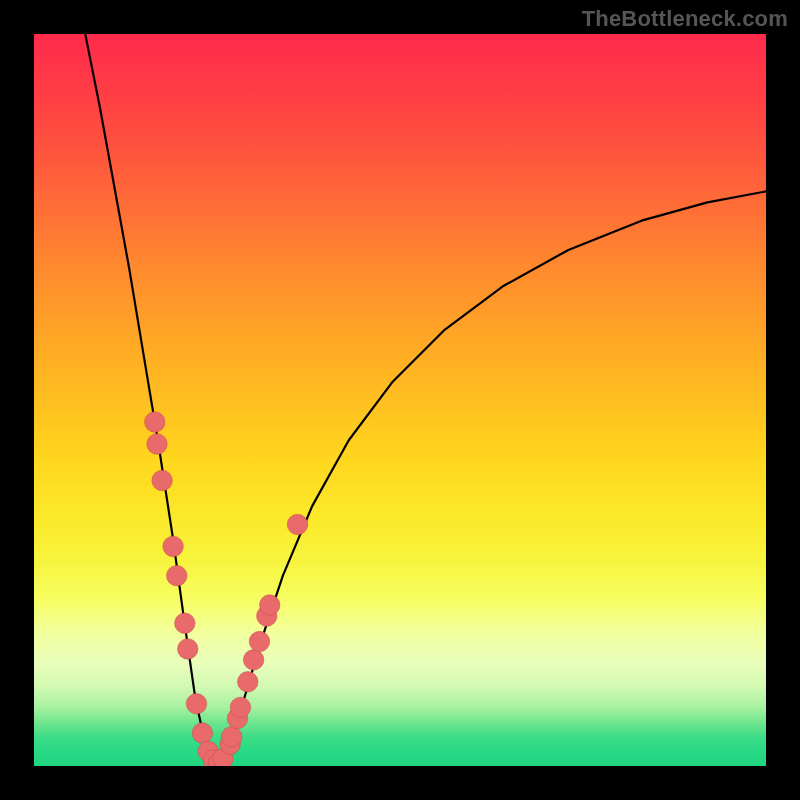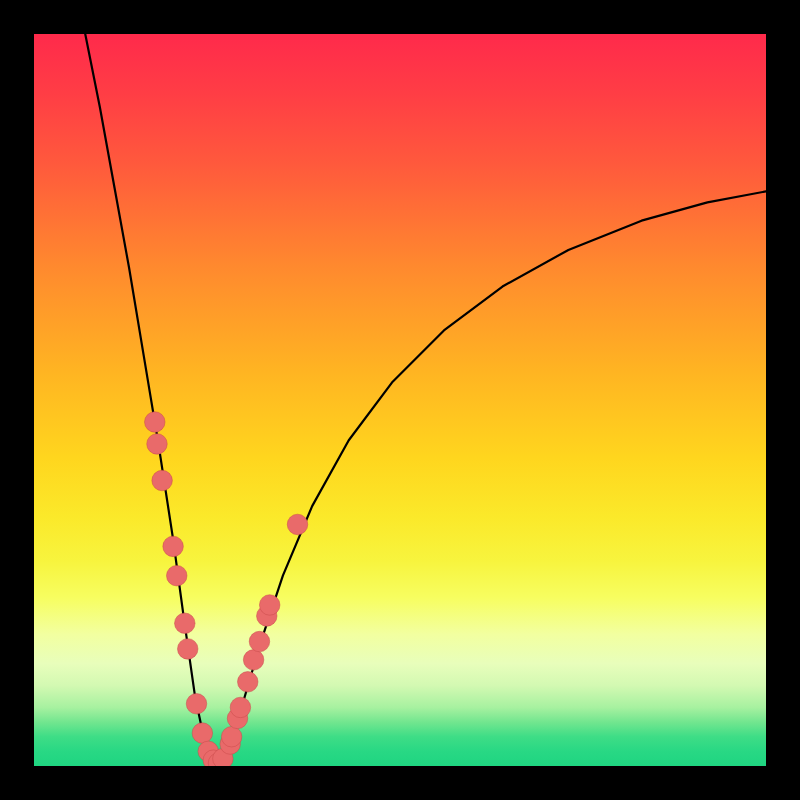--- a/index.html
+++ b/index.html
@@ -63,20 +63,21 @@
   }
   .svg-layer {
     position: absolute;
     inset: 0;
   }
 </style>
 </head>
 <body>
 
 <div class="stage">
+  <div class="watermark">TheBottleneck.com</div>
 
   <div class="plot-frame">
     <div class="gradient-bg"></div>
     <svg class="svg-layer" viewBox="0 0 732 732" preserveAspectRatio="none">
       <path id="curve-path" fill="none" stroke="#000000" stroke-width="2.2" stroke-linecap="round" stroke-linejoin="round" d="M51.24 0.00 L65.88 73.20 L80.52 153.72 L95.16 234.24 L109.80 322.08 L124.44 409.92 L139.08 505.08 L150.06 585.60 L161.04 662.46 L172.02 713.70 L183.00 732.00 L193.98 713.70 L208.62 669.78 L226.92 607.56 L248.88 541.68 L278.16 472.14 L314.76 406.26 L358.68 347.70 L409.92 296.46 L468.48 252.54 L534.36 215.94 L607.56 186.66 L673.44 168.36 L732.00 157.38"></path>
       <g id="markers-group">
           <circle cx="120.78" cy="387.96" r="10.25" fill="#e96a6a" stroke="#c94a4a" stroke-width="0.5"></circle>
           <circle cx="122.98" cy="409.92" r="10.25" fill="#e96a6a" stroke="#c94a4a" stroke-width="0.5"></circle>
           <circle cx="128.10" cy="446.52" r="10.25" fill="#e96a6a" stroke="#c94a4a" stroke-width="0.5"></circle>
           <circle cx="139.08" cy="512.40" r="10.25" fill="#e96a6a" stroke="#c94a4a" stroke-width="0.5"></circle>

